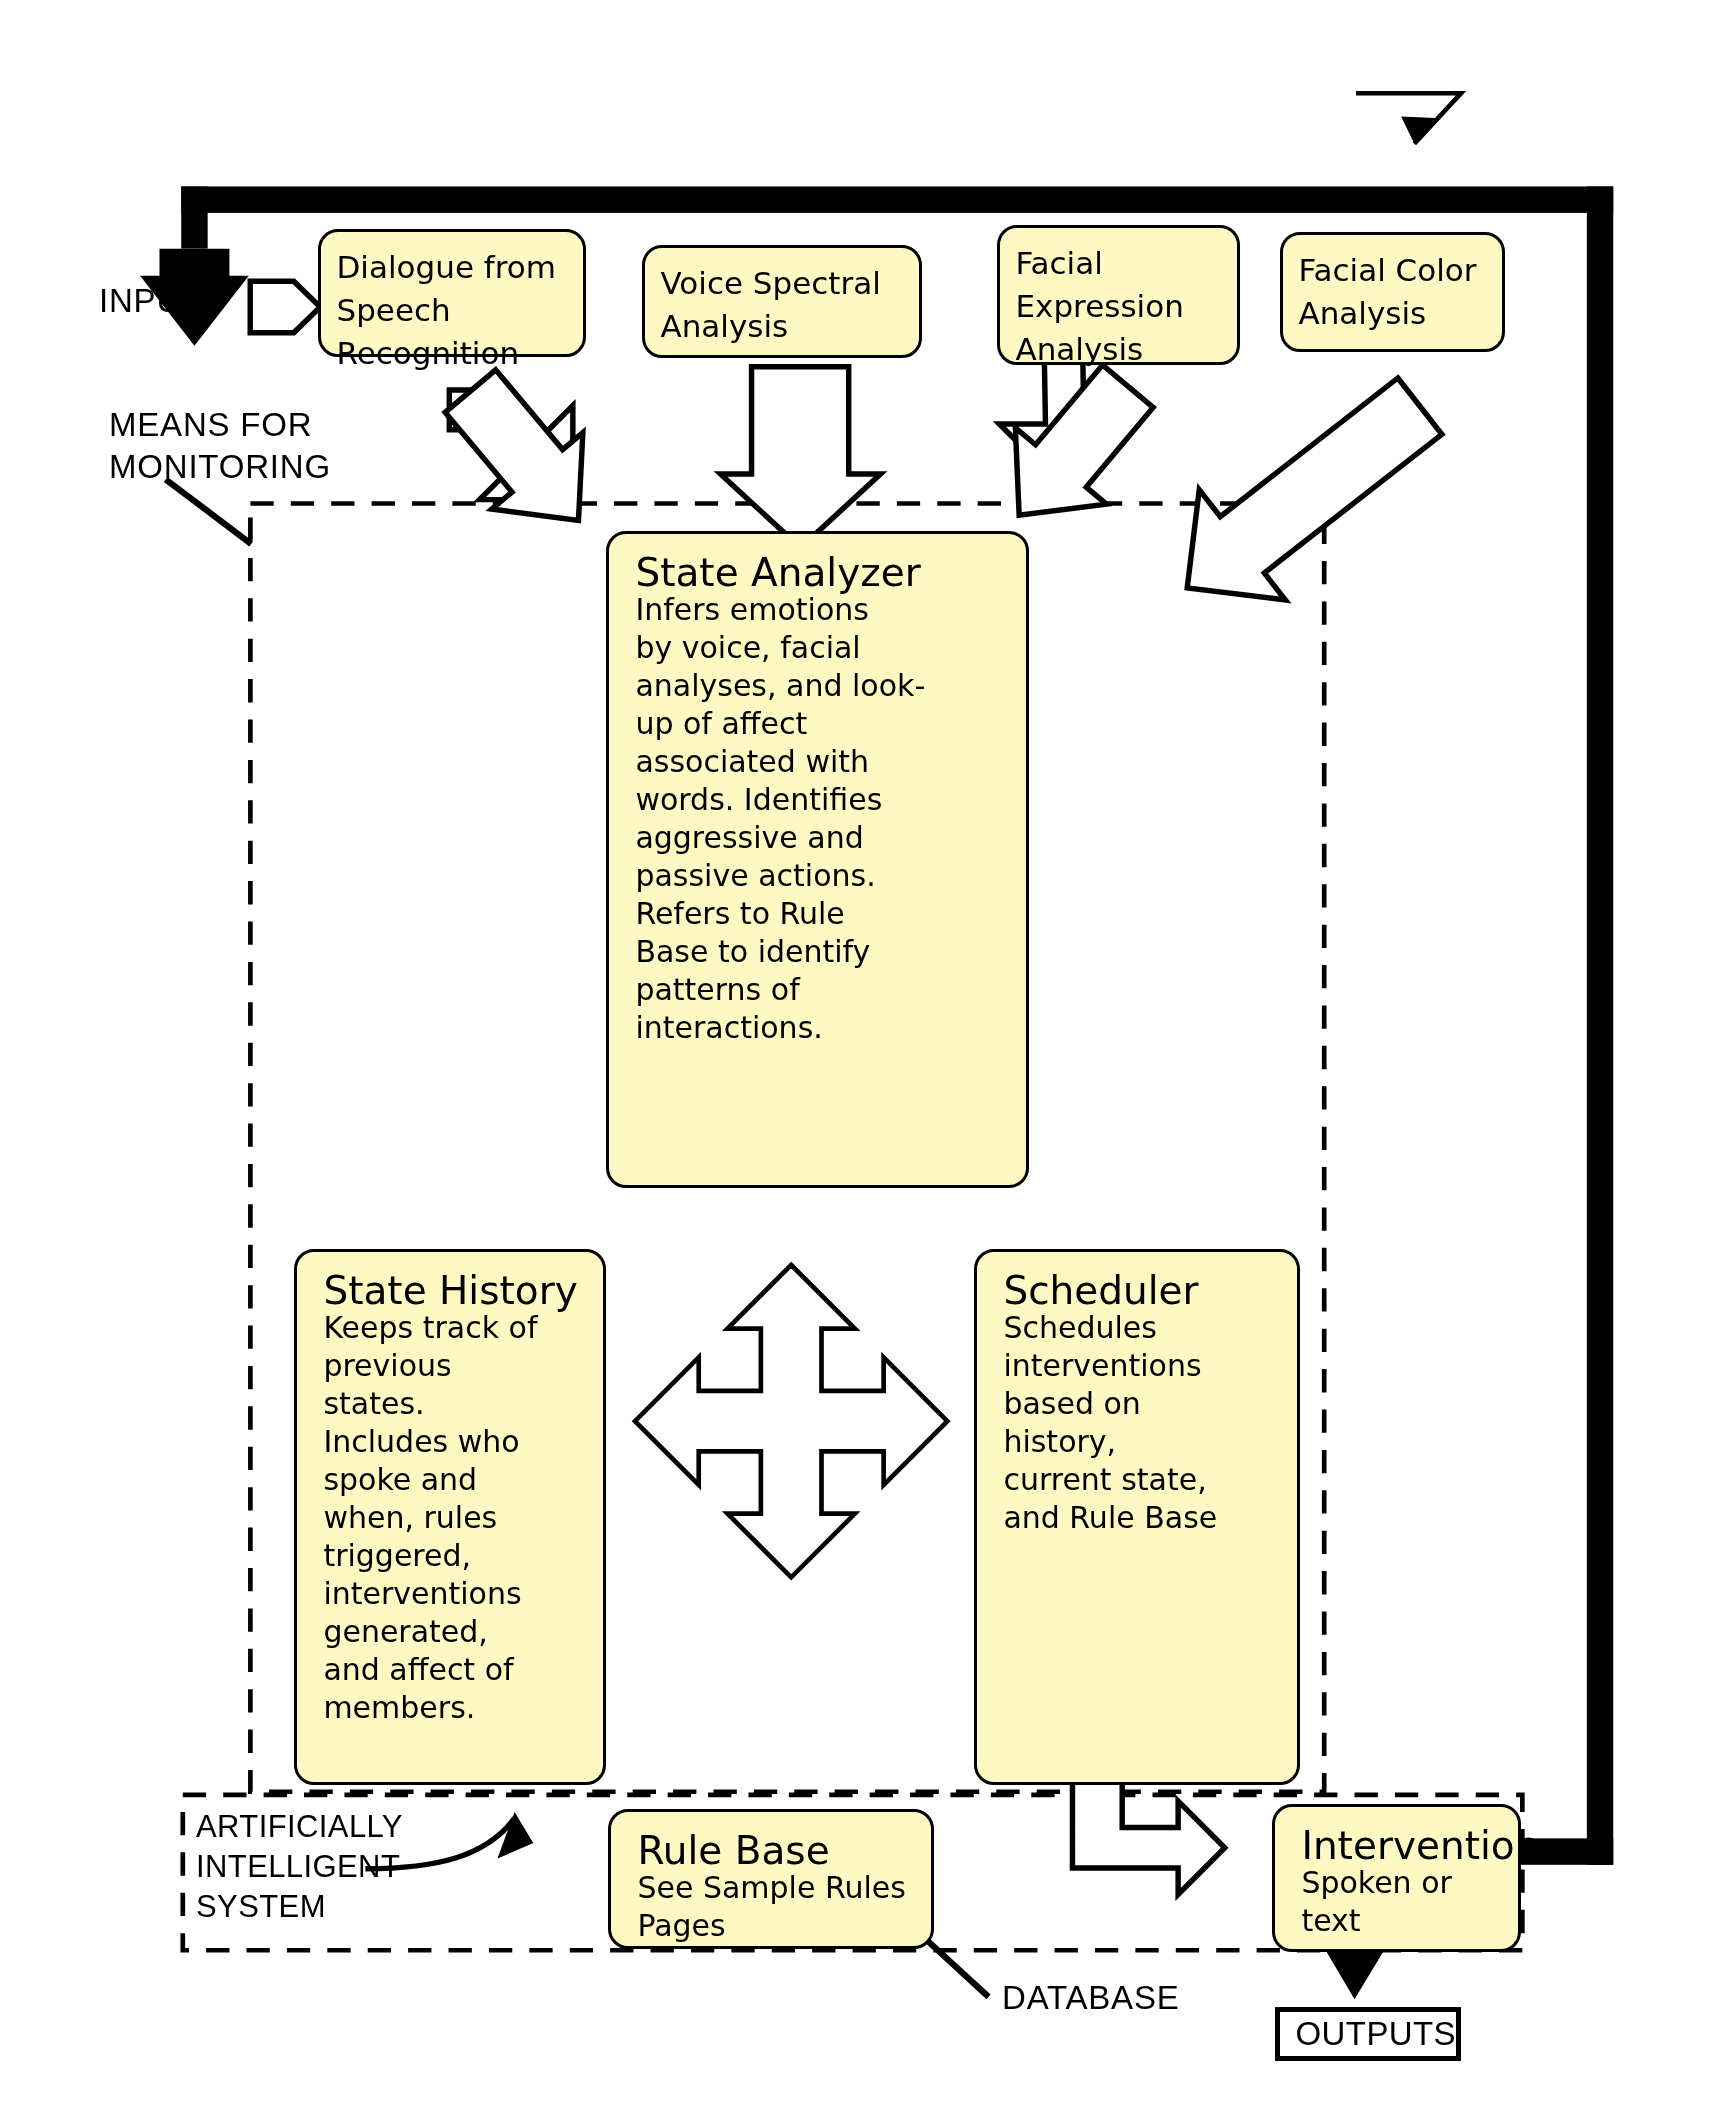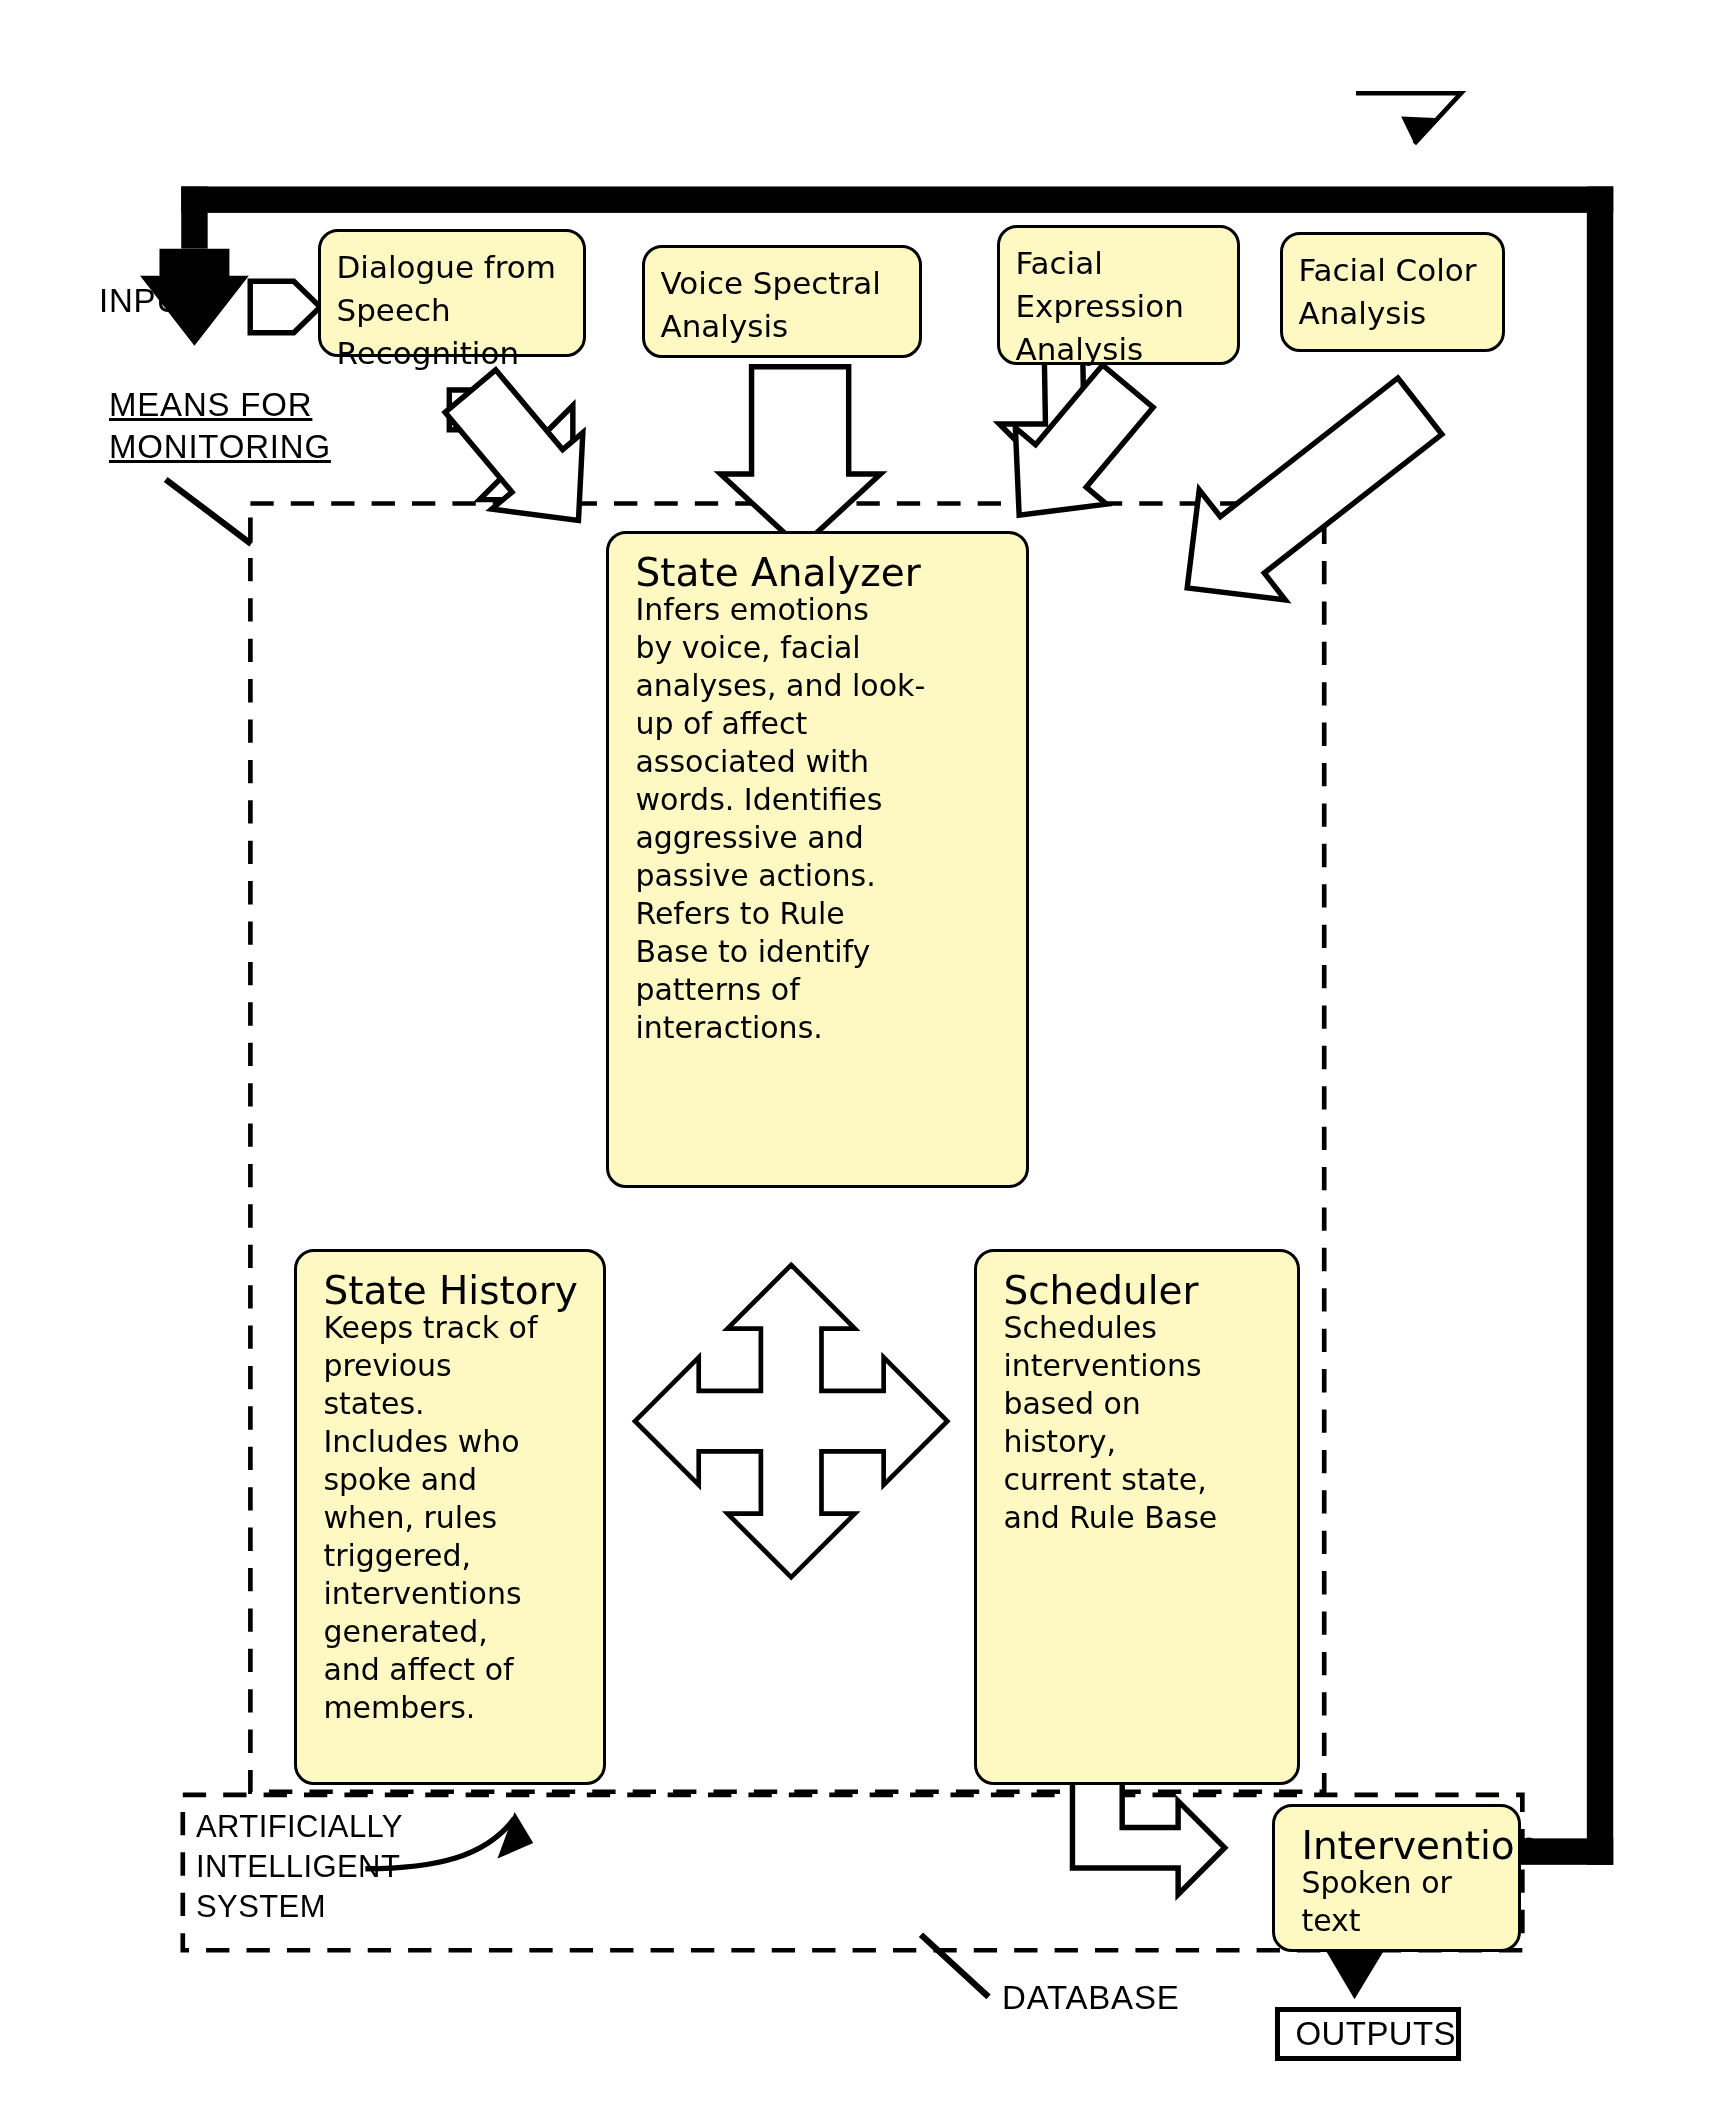--- a/index.html
+++ b/index.html
@@ -194,21 +194,21 @@
     </g>
   </svg>
 
 
   <div class="abs caps" style="left:99px; top:280px;">INPUTS</div>
 
   <svg class="abs" style="left:247px; top:272px; width:78px; height:70px;" viewBox="0 0 100 90">
     <polygon points="4,12 60,12 94,45 60,78 4,78" fill="#fff" stroke="#000" stroke-width="7" stroke-linejoin="miter"></polygon>
   </svg>
 
-  <div class="abs caps" style="left:109px; top:384px;text-decoration:underline;">MEANS FOR
+  <div class="abs caps" style="left:109px; top:404px;">MEANS FOR
 MONITORING</div>
 
   <div class="rbox inbox" style="left:318px; top:229px; width:268px; height:128px;">
     <div class="plain">Dialogue from
 Speech
 Recognition</div>
   </div>
 
   <div class="rbox inbox" style="left:642px; top:245px; width:280px; height:113px;">
     <div class="plain">Voice Spectral
@@ -260,20 +260,25 @@
   <div class="rbox mono-pad" style="left:974px; top:1249px; width:326px; height:536px;">
     <div class="title">Scheduler</div>
     <div class="body">Schedules
 interventions
 based on
 history,
 current state,
 and Rule Base</div>
   </div>
 
+  <div class="rbox mono-pad" style="left:608px; top:1809px; width:326px; height:140px;">
+    <div class="title">Rule Base</div>
+    <div class="body">See Sample Rules
+Pages</div>
+  </div>
 
   <div class="rbox mono-pad" style="left:1272px; top:1804px; width:249px; height:148px;">
     <div class="title">Intervention</div>
     <div class="body">Spoken or
 text</div>
   </div>
 
   <div class="abs caps-small" style="left:196px; top:1807px;">ARTIFICIALLY
 INTELLIGENT
 SYSTEM</div>

